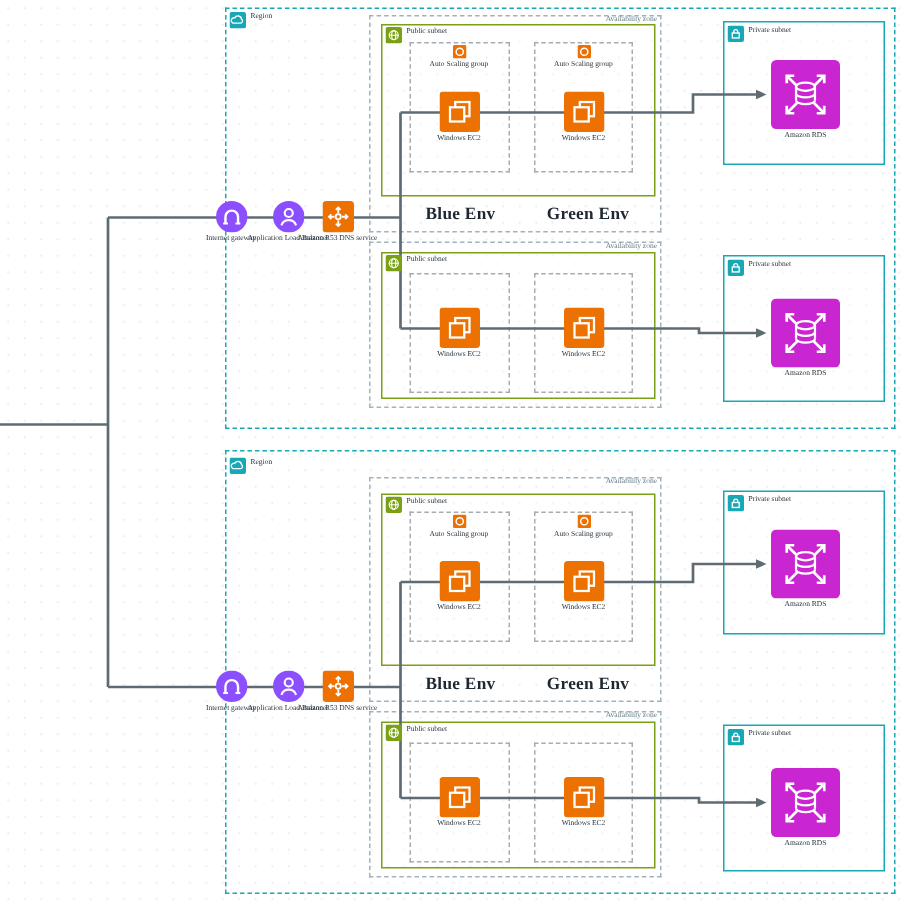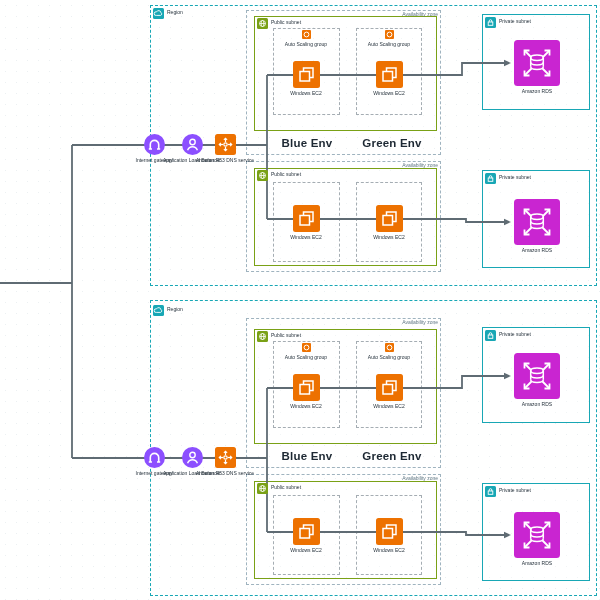--- a/index.html
+++ b/index.html
@@ -1,21 +1,21 @@
 <!DOCTYPE html>
 <html><head>
 <meta charset="utf-8">
 <style>
   html,body{margin:0;padding:0;}
   .stage{
     position:relative;width:600px;height:600px;overflow:hidden;
     background-color:#ffffff;
     background-image:radial-gradient(#ecf0f2 0.8px, transparent 0.9px);
     background-size:11px 11px;
-    font-family:Liberation Sans, sans-serif;
+    font-family:Liberation Serif, serif;
   }
   .abs{position:absolute;box-sizing:border-box;}
   .grp{display:contents;}
   
   .rg{border:1.3px dashed #18a7b5;background:transparent;z-index:1;}
   .az{border:1px dashed #9fb3bf;z-index:1;}
   .sg{border:1px solid #7aa116;background:rgba(255,255,255,0.35);z-index:1;}
   .sp{border:1px solid #18a7b5;background:rgba(255,255,255,0.35);z-index:1;}
   .asg{border:1px dashed #a5adb3;z-index:2;}
   

